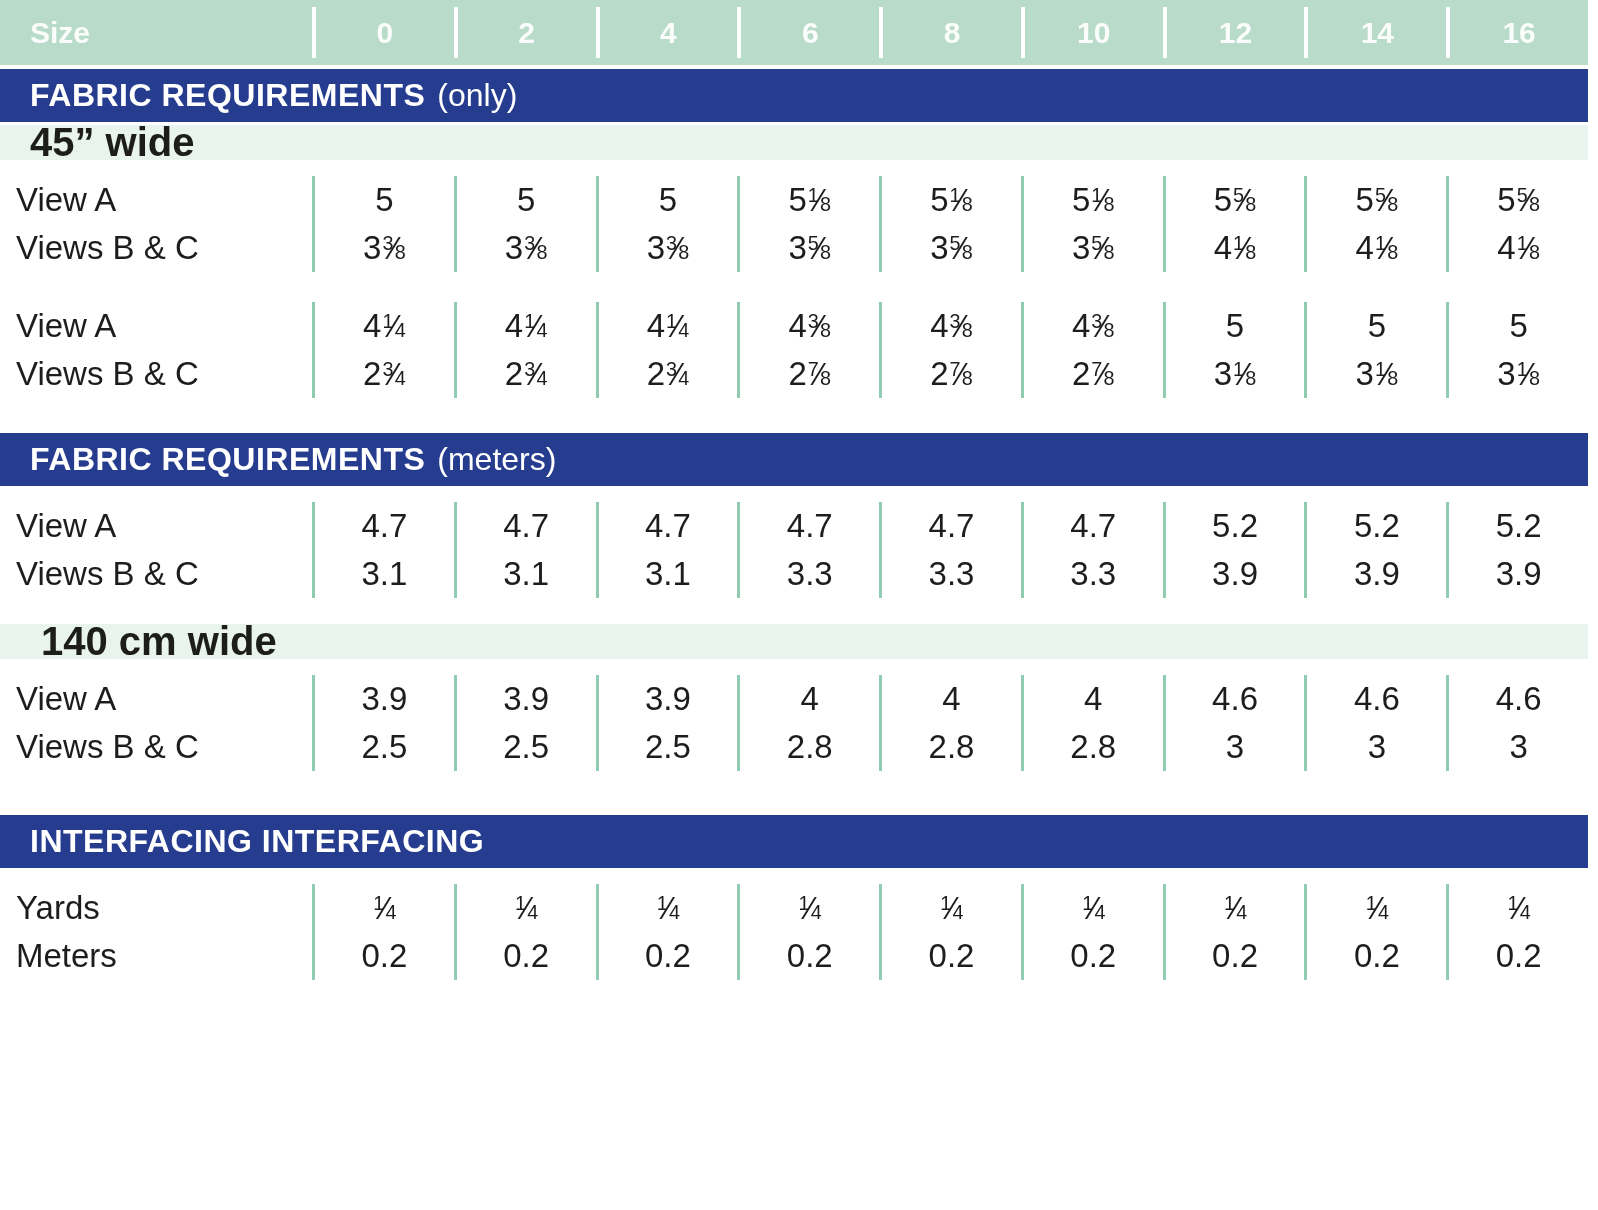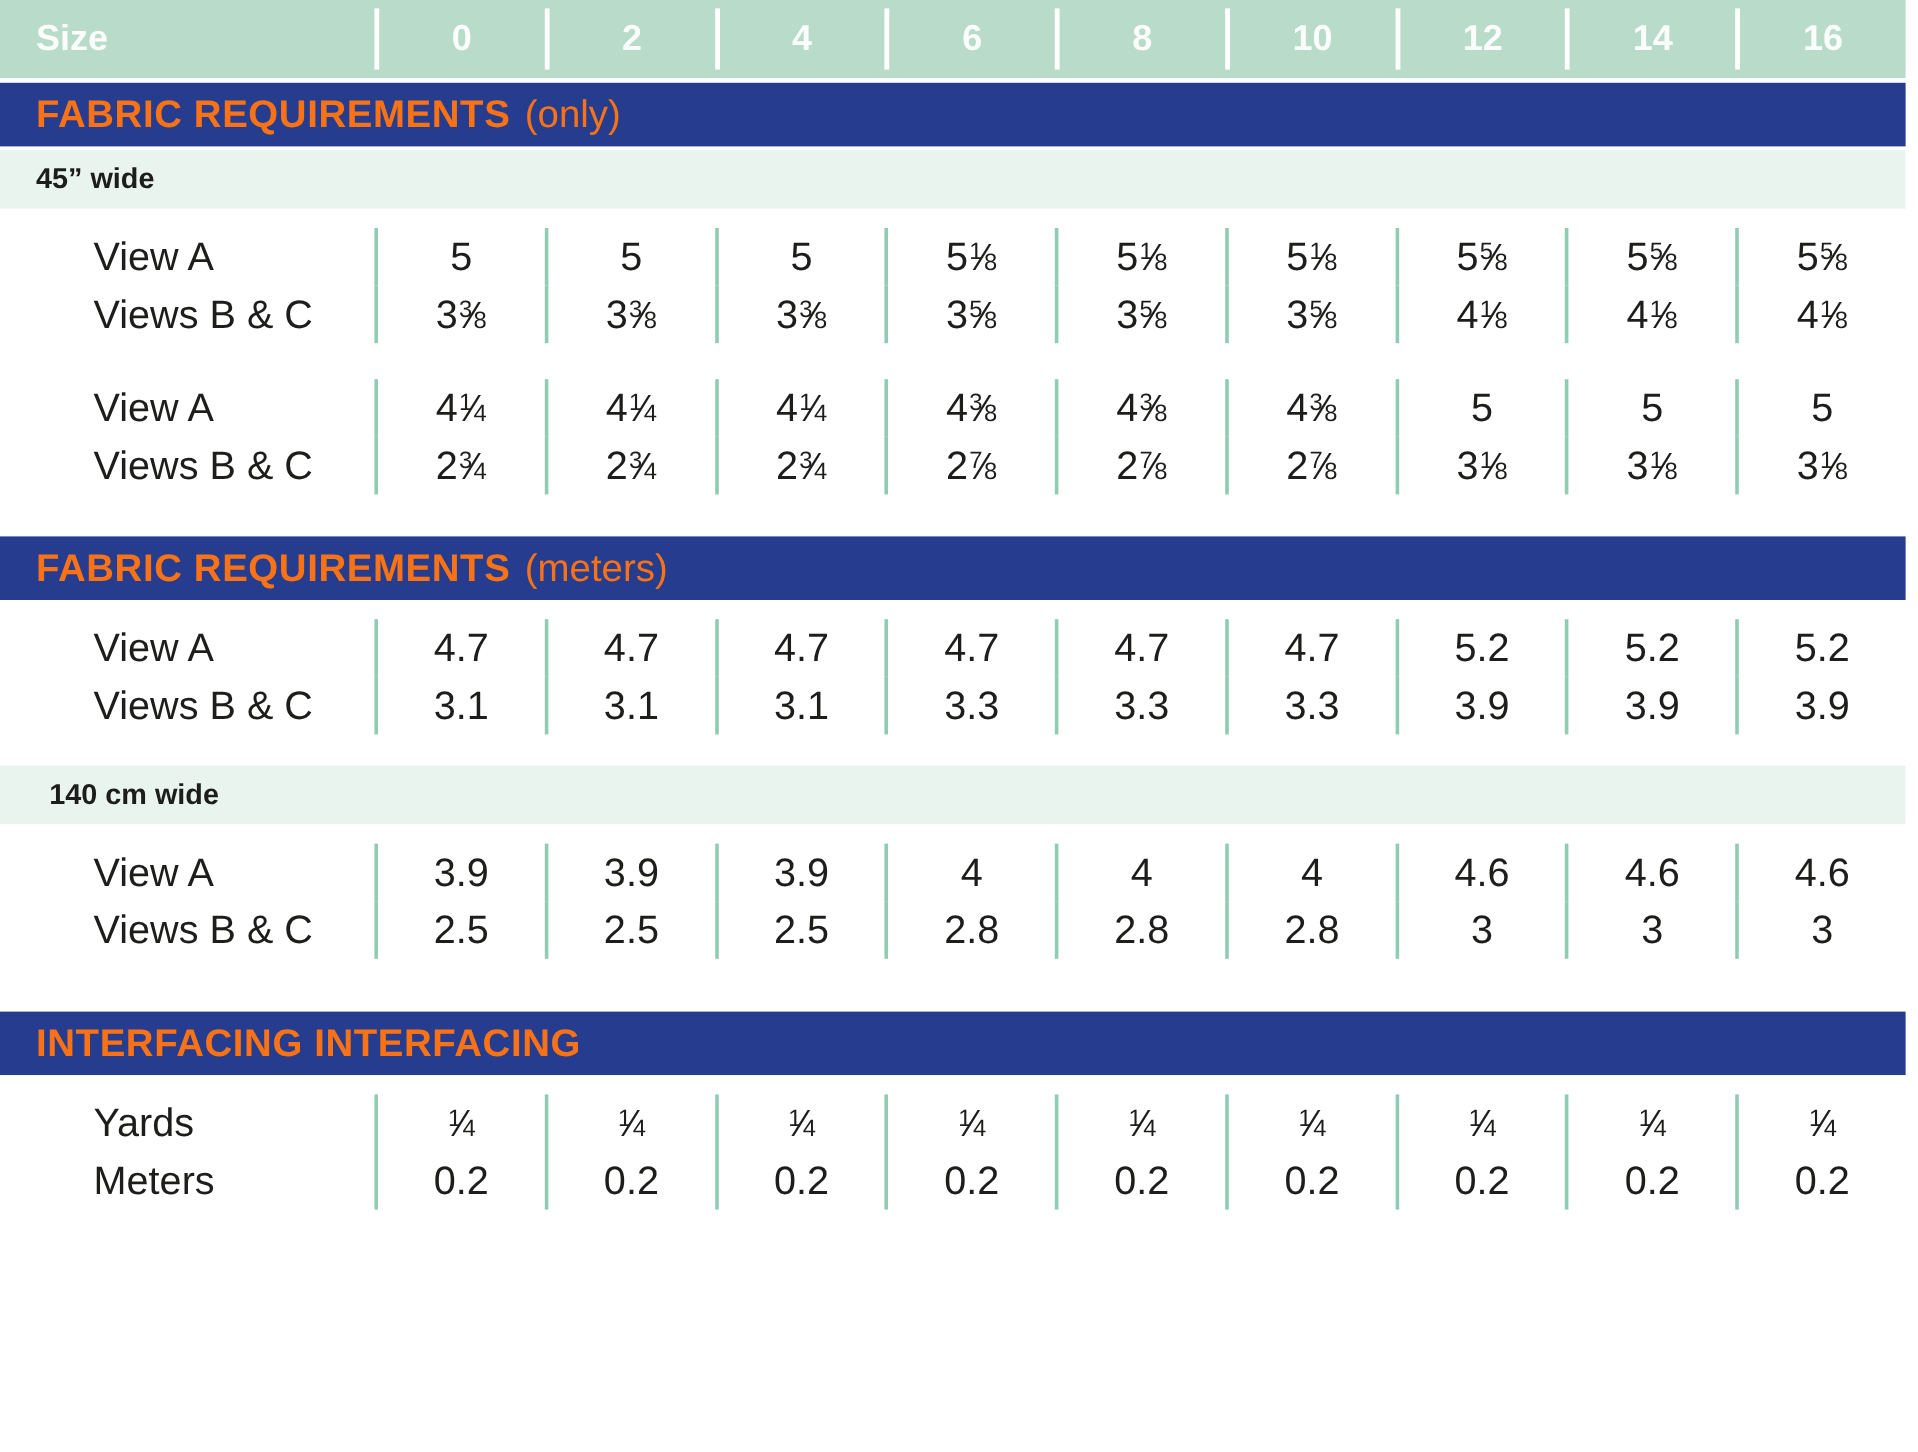--- a/index.html
+++ b/index.html
@@ -47,49 +47,48 @@
     font-size:30px; font-weight:bold;
     color:var(--header-text);
   }
 
   
   .banner{
     display:flex; align-items:center;
     width:1588px; height:53px;
     padding-left:30px;
     background:var(--banner-blue);
-    color:#f97316;
+    color:#ffffff;
     font-size:32px;
   }
   .banner .b-bold{font-weight:bold; letter-spacing:.5px;}
   .banner .b-light{font-weight:normal; margin-left:12px;}
 
   
   .band{
     display:flex; align-items:center;
-    width:1588px; height:49px;
+    width:1588px; height:35px;
     padding-left:30px;
     background:var(--band-mint);
-    font-size:24px; font-weight:bold;
+    font-size:40px; font-weight:bold;
   }
 
   
   .block{
     display:grid;
     grid-template-columns:312px repeat(9,1fr);
     grid-auto-rows:48px;
     width:1588px;
     padding:16px 0 14px;
     background:#ffffff;
   }
   .lcell{
     display:flex; align-items:center;
-    padding-left:30px;
+    padding-left:16px;
     font-size:33px;
-    margin-left:48px;
   }
   .vcell{
     display:flex; align-items:center; justify-content:center;
     border-left:3px solid var(--divider-green);
     font-size:33px;
   }
   .vcell .fr{white-space:nowrap; margin-left:1px;}
   .vcell .nu{font-size:.6em; position:relative; top:-.48em;}
   .vcell .sl{font-size:.95em; margin:0 -2px;}
   .vcell .de{font-size:.6em;}

